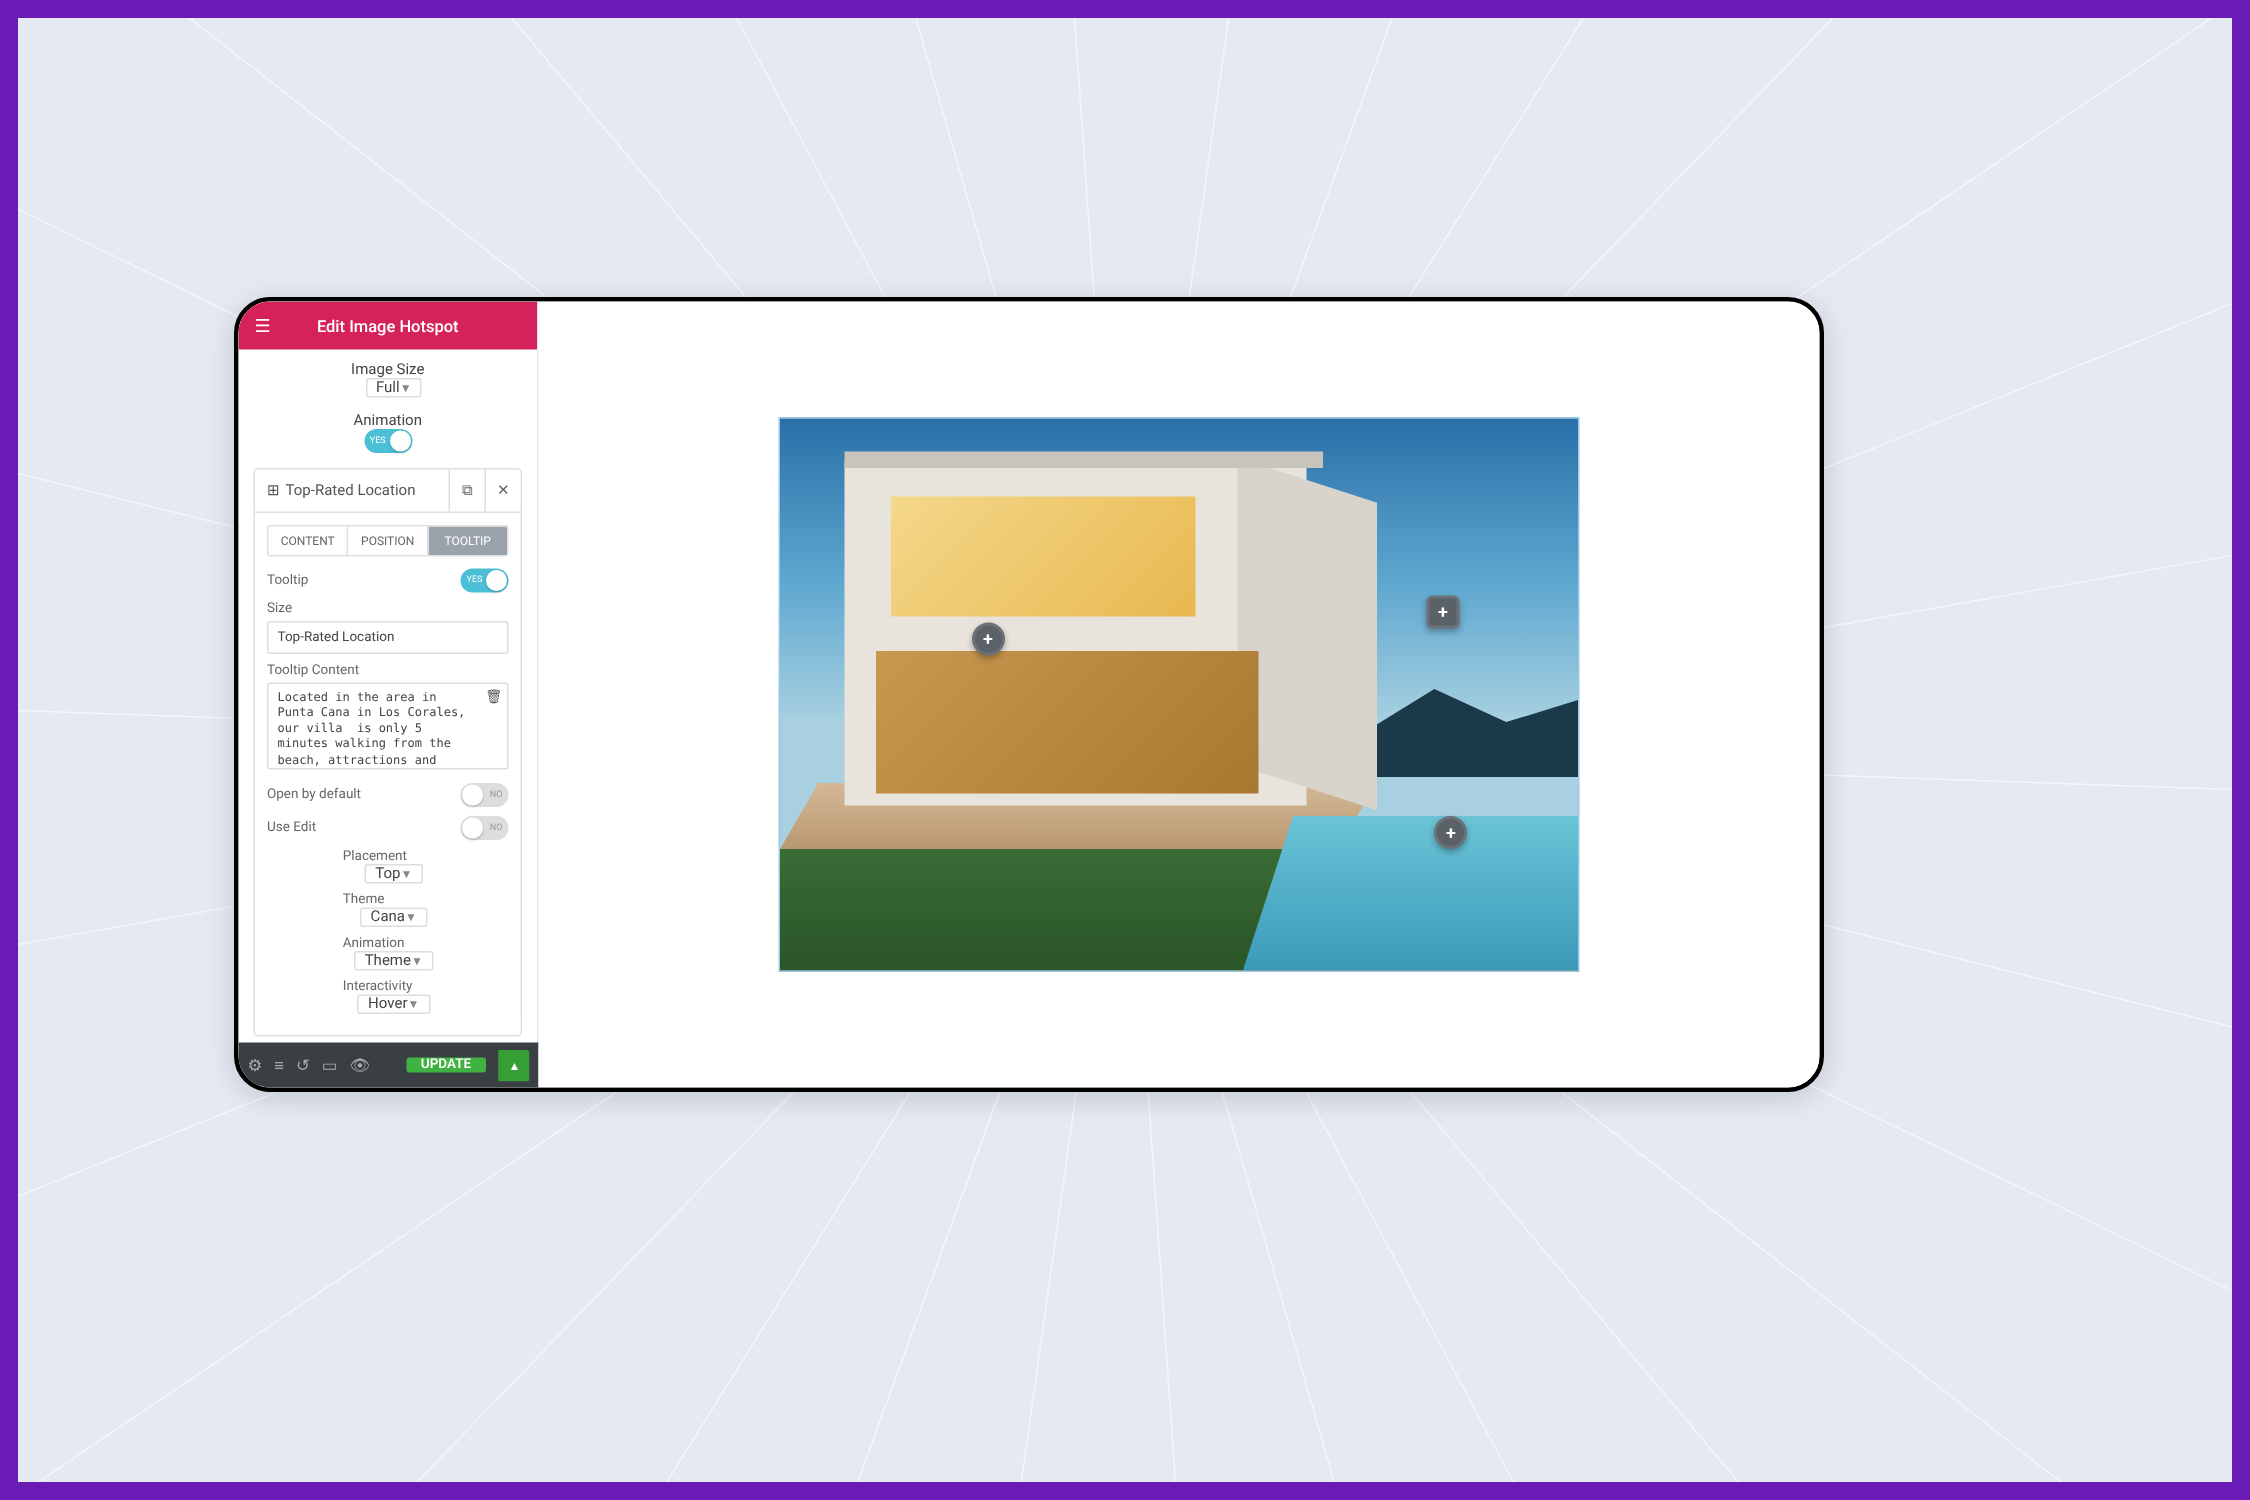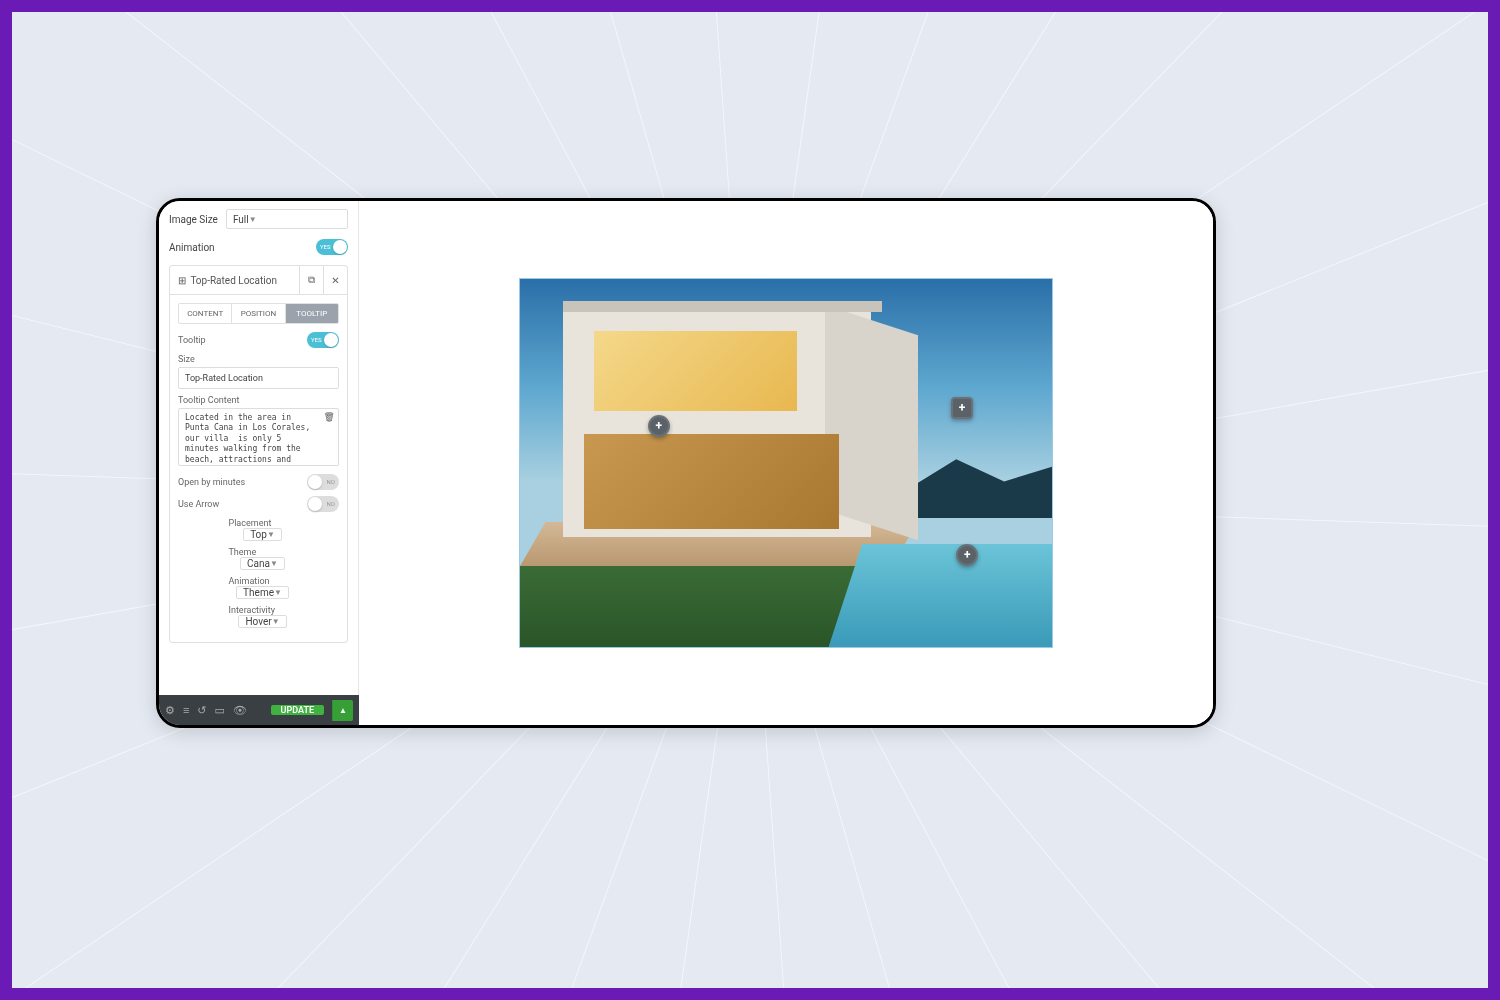--- a/index.html
+++ b/index.html
@@ -8,21 +8,21 @@
 .rays { position: absolute; inset: 0; }
 .ray { position: absolute; left: 50%; top: 50%; height: 1px; width: 1200px; background: rgba(255,255,255,0.6); transform-origin: 0 0; }
 .device { position: absolute; left: 144px; top: 186px; width: 1060px; height: 530px; background: #fff; border: 3px solid #000; border-radius: 24px; overflow: hidden; box-shadow: 0 4px 20px rgba(0,0,0,0.15); }
 .sidebar { position: absolute; left: 0; top: 0; width: 200px; height: 500px; background: #fff; border-right: 1px solid #e6e6e6; }
 .sidebar-header { height: 32px; background: #d6225b; color: #fff; display: flex; align-items: center; justify-content: space-between; padding: 0 8px; font-size: 11px; font-weight: 500; }
 .menu-icon, .grid-icon { width: 16px; height: 16px; display: flex; align-items: center; justify-content: center; cursor: pointer; }
 .menu-icon::before { content: "☰"; font-size: 12px; }
 .grid-icon { display: grid; grid-template-columns: repeat(3,3px); grid-template-rows: repeat(3,3px); gap: 1px; }
 .grid-icon span { background: #fff; }
 .sidebar-body { padding: 8px 10px; font-size: 10px; color: #555; }
-.row { display: flex; align-items: center; justify-content: space-between; margin-bottom: 10px; }
+.row { display: flex; align-items: center; justify-content: space-between; margin-bottom: 10px; flex-direction: column; }
 .row label { font-size: 10px; color: #444; }
 .select { flex: 1; margin-left: 8px; height: 20px; border: 1px solid #ddd; border-radius: 2px; background: #fff; display: flex; align-items: center; justify-content: flex-start; padding: 0 6px; font-size: 10px; color: #444; cursor: pointer; }
 .select .caret { font-size: 8px; color: #888; }
 .toggle { width: 32px; height: 16px; border-radius: 8px; position: relative; cursor: pointer; }
 .toggle.on { background: #4bbfd6; }
 .toggle.off { background: #ddd; }
 .toggle .knob { position: absolute; width: 14px; height: 14px; background: #fff; border-radius: 50%; top: 1px; box-shadow: 0 1px 2px rgba(0,0,0,0.2); }
 .toggle.on .knob { right: 1px; }
 .toggle.off .knob { left: 1px; }
 .toggle .lbl { position: absolute; font-size: 6px; color: #fff; top: 4px; }
@@ -100,20 +100,35 @@
       <div class="ray" style="transform: rotate(218deg)"></div>
       <div class="ray" style="transform: rotate(230deg)"></div>
       <div class="ray" style="transform: rotate(242deg)"></div>
       <div class="ray" style="transform: rotate(254deg)"></div>
       <div class="ray" style="transform: rotate(266deg)"></div>
   </div>
 
   <div class="device">
 
     <div class="sidebar">
+      <div class="sidebar-header">
+        <div class="menu-icon"></div>
+        <span>Edit Image Hotspot</span>
+        <div class="grid-icon">
+            <span></span>
+            <span></span>
+            <span></span>
+            <span></span>
+            <span></span>
+            <span></span>
+            <span></span>
+            <span></span>
+            <span></span>
+          </div>
+      </div>
 
       <div class="sidebar-body">
         <div class="row">
           <label>Image Size</label>
           <div class="select">
             <span>Full</span>
             <span class="caret">▼</span>
           </div>
         </div>
         <div class="row">
@@ -152,28 +167,28 @@
             <div class="field-label">Size</div>
             <input class="input" value="Top-Rated Location" style="">
 
             <div class="field-label">Tooltip Content</div>
             <div class="ta-wrap">
               <textarea class="textarea" style="">Located in the area in Punta Cana in Los Corales, our villa  is only 5 minutes walking from the beach, attractions and useful</textarea>
               <span class="ta-icon">🗑</span>
             </div>
 
             <div class="small-row">
-              <label>Open by minutes</label>
+              <label>Open by default</label>
               <div class="toggle off">
                 <span class="lbl">NO</span>
                   <span class="knob"></span>
               </div>
             </div>
             <div class="small-row">
-              <label>Use Arrow</label>
+              <label>Use Edit</label>
               <div class="toggle off">
                 <span class="lbl">NO</span>
                   <span class="knob"></span>
               </div>
             </div>
 
             <div class="select-row">
               <label>Placement</label>
               <div class="select">
                   <span>Top</span>

